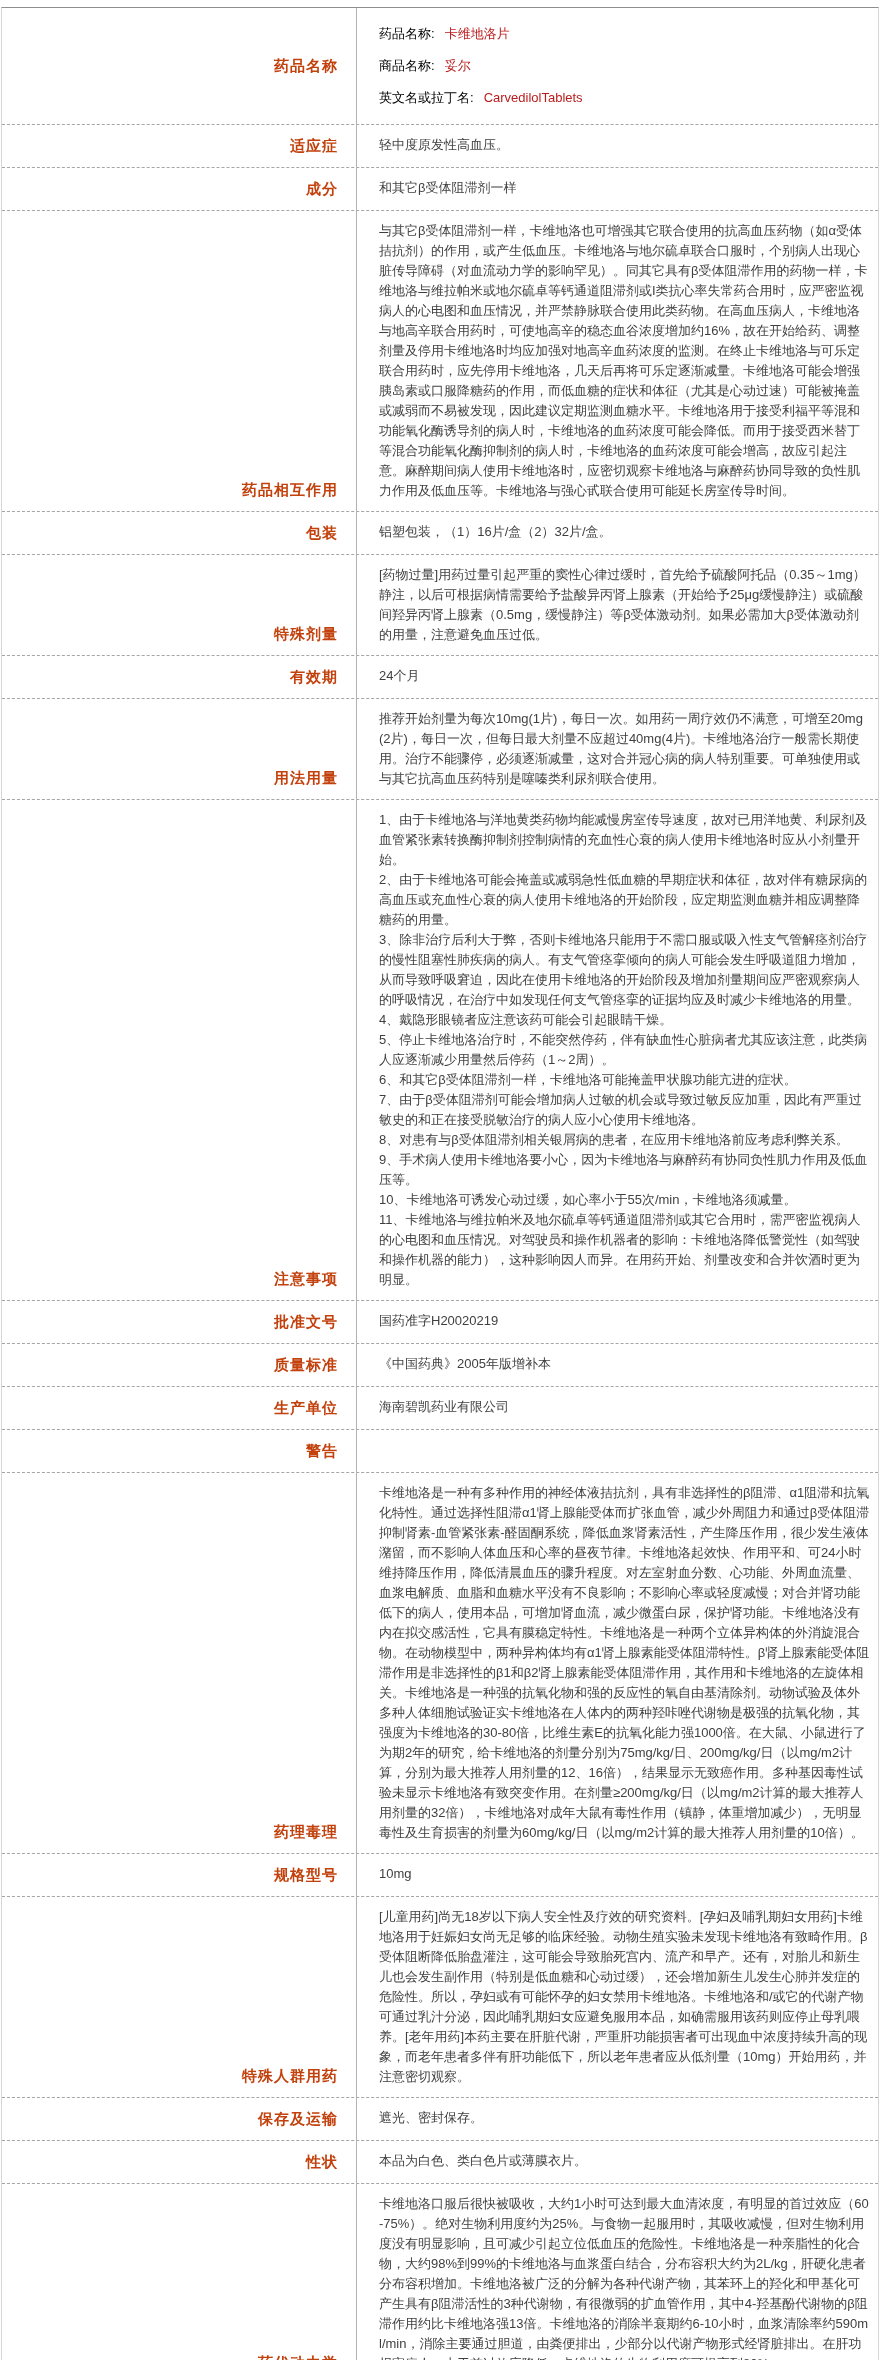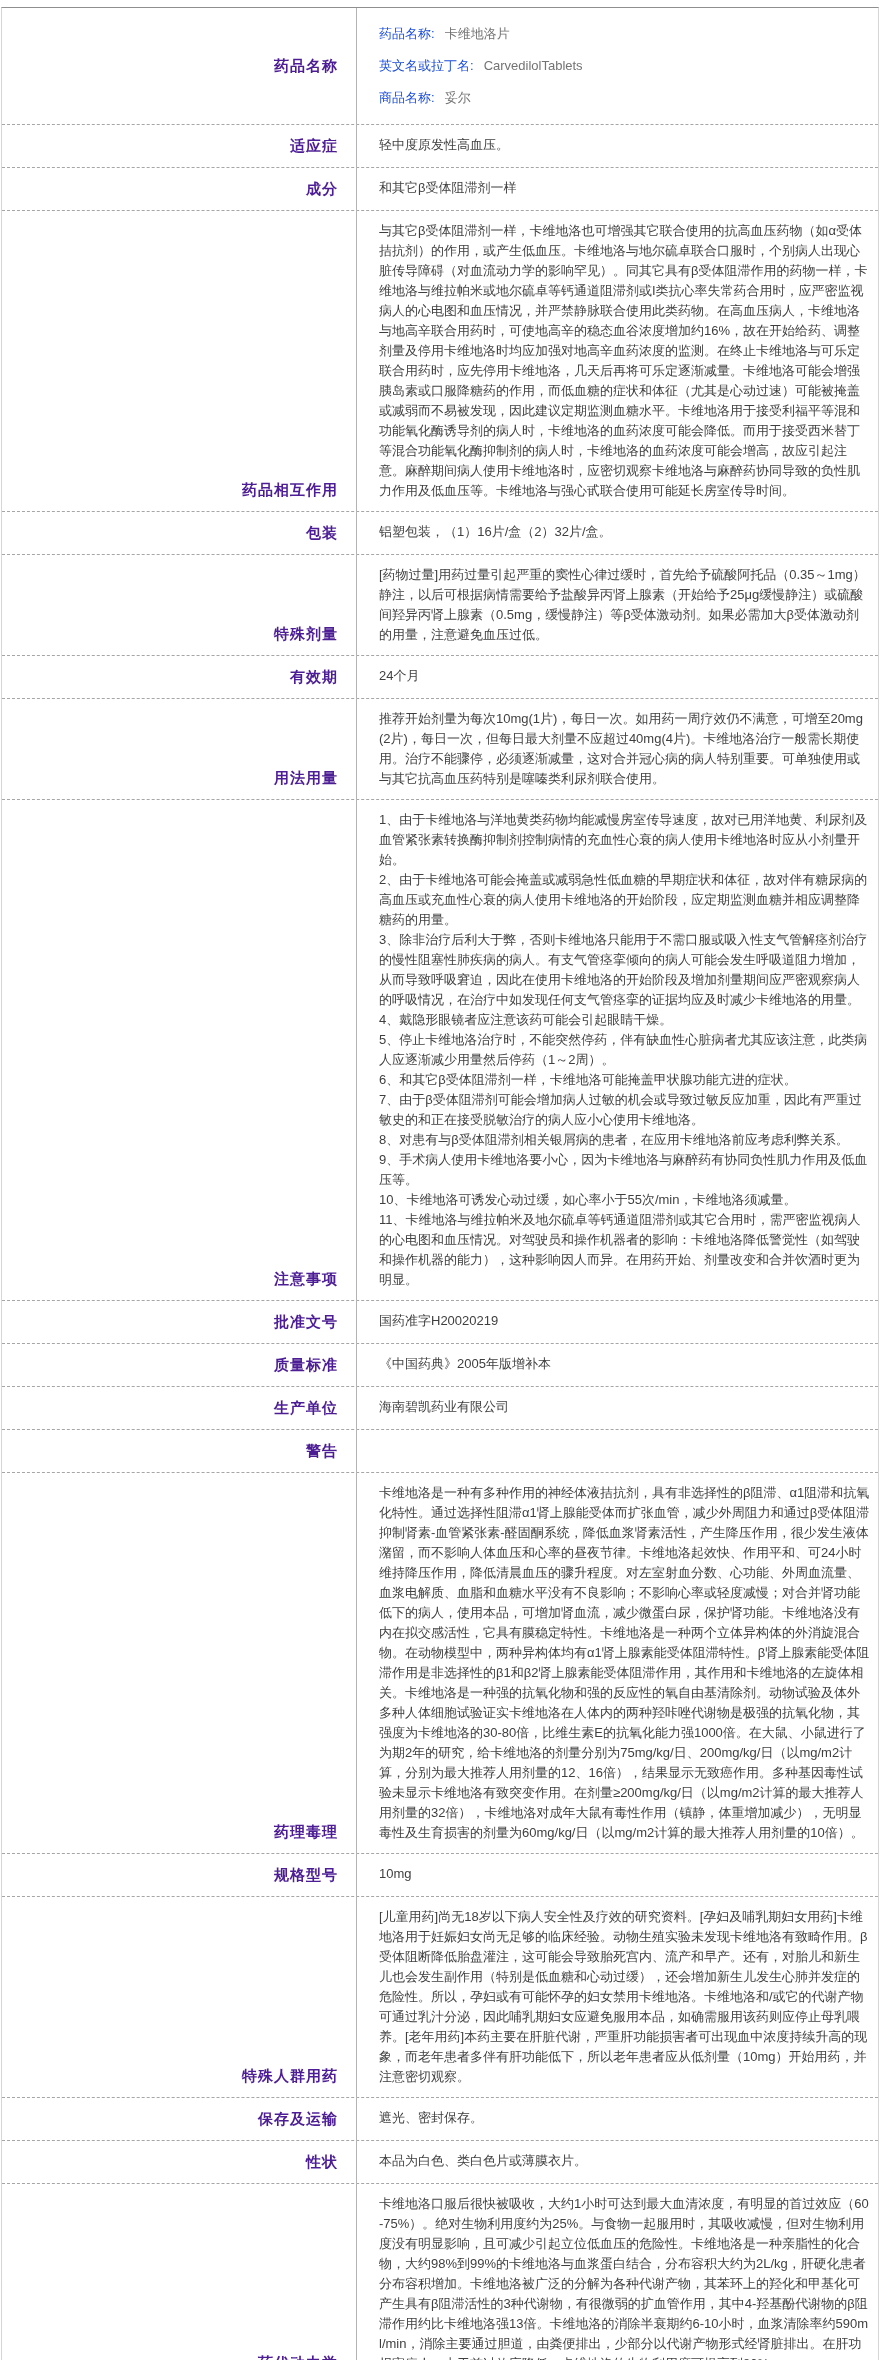--- a/index.html
+++ b/index.html
@@ -34,21 +34,21 @@
     padding: 11px 18px 11px 8px;
     border-right: 1px solid #b3b3b3;
     display: flex;
     justify-content: flex-end;
     align-items: flex-end;
   }
   .row.v-center .label-cell { align-items: center; }
   .label-text {
     font-size: 15px;
     font-weight: bold;
-    color: #4c1d95;
+    color: #c2410c;
     line-height: 20px;
     text-align: right;
     letter-spacing: 1px;
   }
   .content-cell {
     flex: 1 1 auto;
     box-sizing: border-box;
     padding: 10px 6px 10px 22px;
     font-size: 13px;
     color: #3f3f3f;
@@ -56,40 +56,40 @@
   }
   .content-line {
     margin: 0;
     word-break: break-all;
   }
   .field-line {
     line-height: 32px;
     white-space: nowrap;
   }
   .field-key {
-    color: #1d4ed8;
+    color: #000000;
     margin-right: 10px;
   }
   .field-value {
-    color: #737373;
+    color: #b91c1c;
   }
 </style>
 </head>
 <body>
 
 <div class="page">
   <div class="drug-table">
   <div class="row v-center">
     <div class="label-cell">
       <span class="label-text">药品名称</span>
     </div>
     <div class="content-cell">
           <div class="field-line"><span class="field-key">药品名称:</span><span class="field-value">卡维地洛片</span></div>
+          <div class="field-line"><span class="field-key">商品名称:</span><span class="field-value">妥尔</span></div>
           <div class="field-line"><span class="field-key">英文名或拉丁名:</span><span class="field-value">CarvedilolTablets</span></div>
-          <div class="field-line"><span class="field-key">商品名称:</span><span class="field-value">妥尔</span></div>
         </div>
   </div>
 
   <div class="row">
     <div class="label-cell">
       <span class="label-text">适应症</span>
     </div>
     <div class="content-cell">
           <p class="content-line">轻中度原发性高血压。</p>
         </div>

